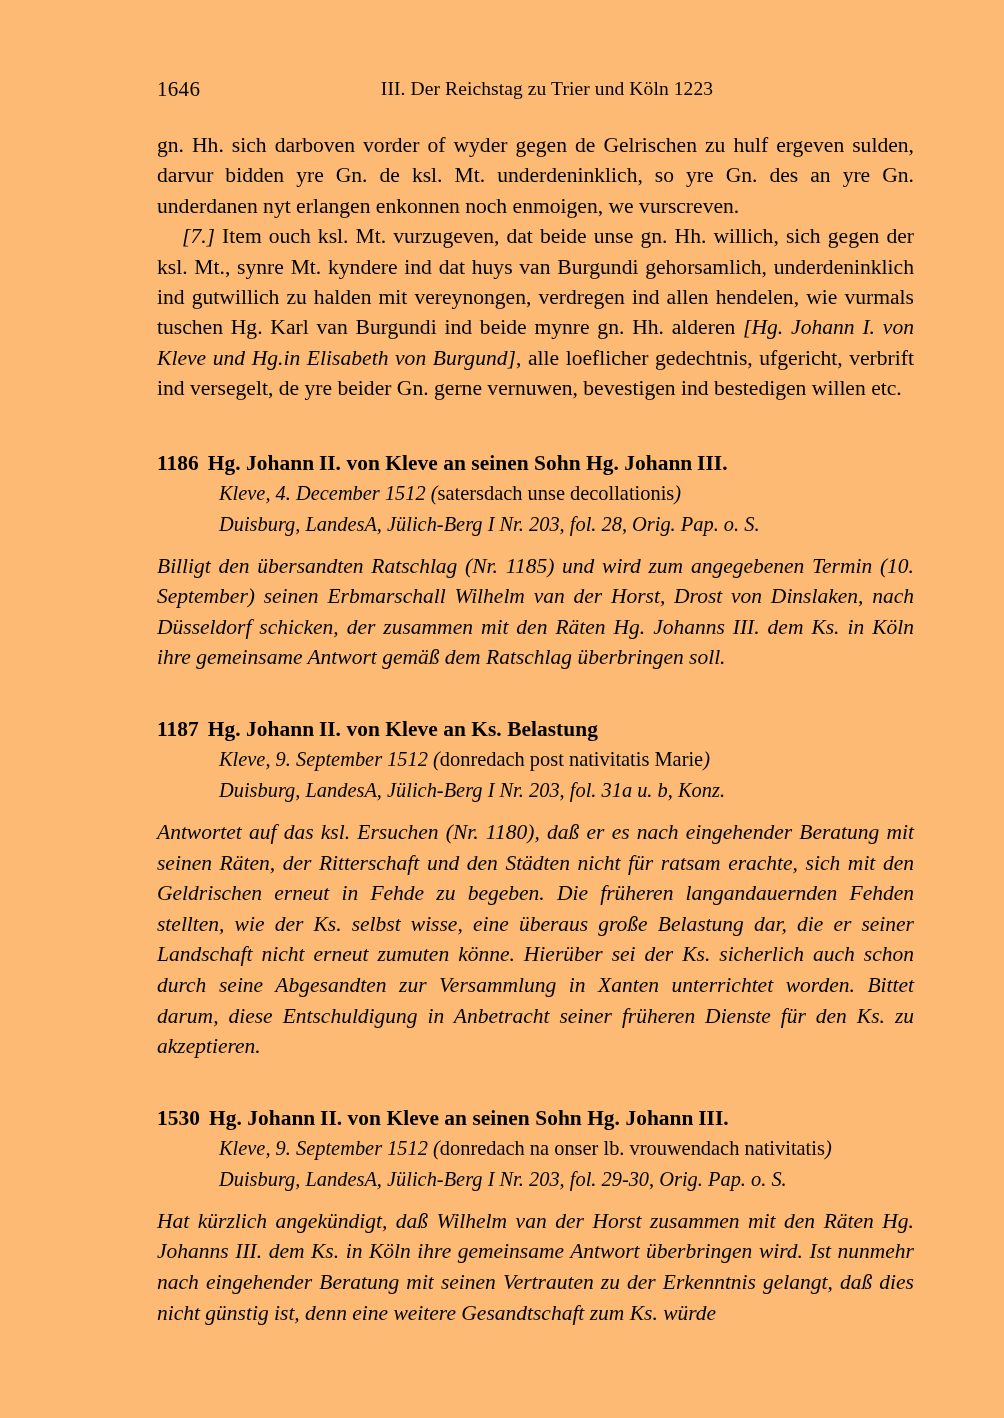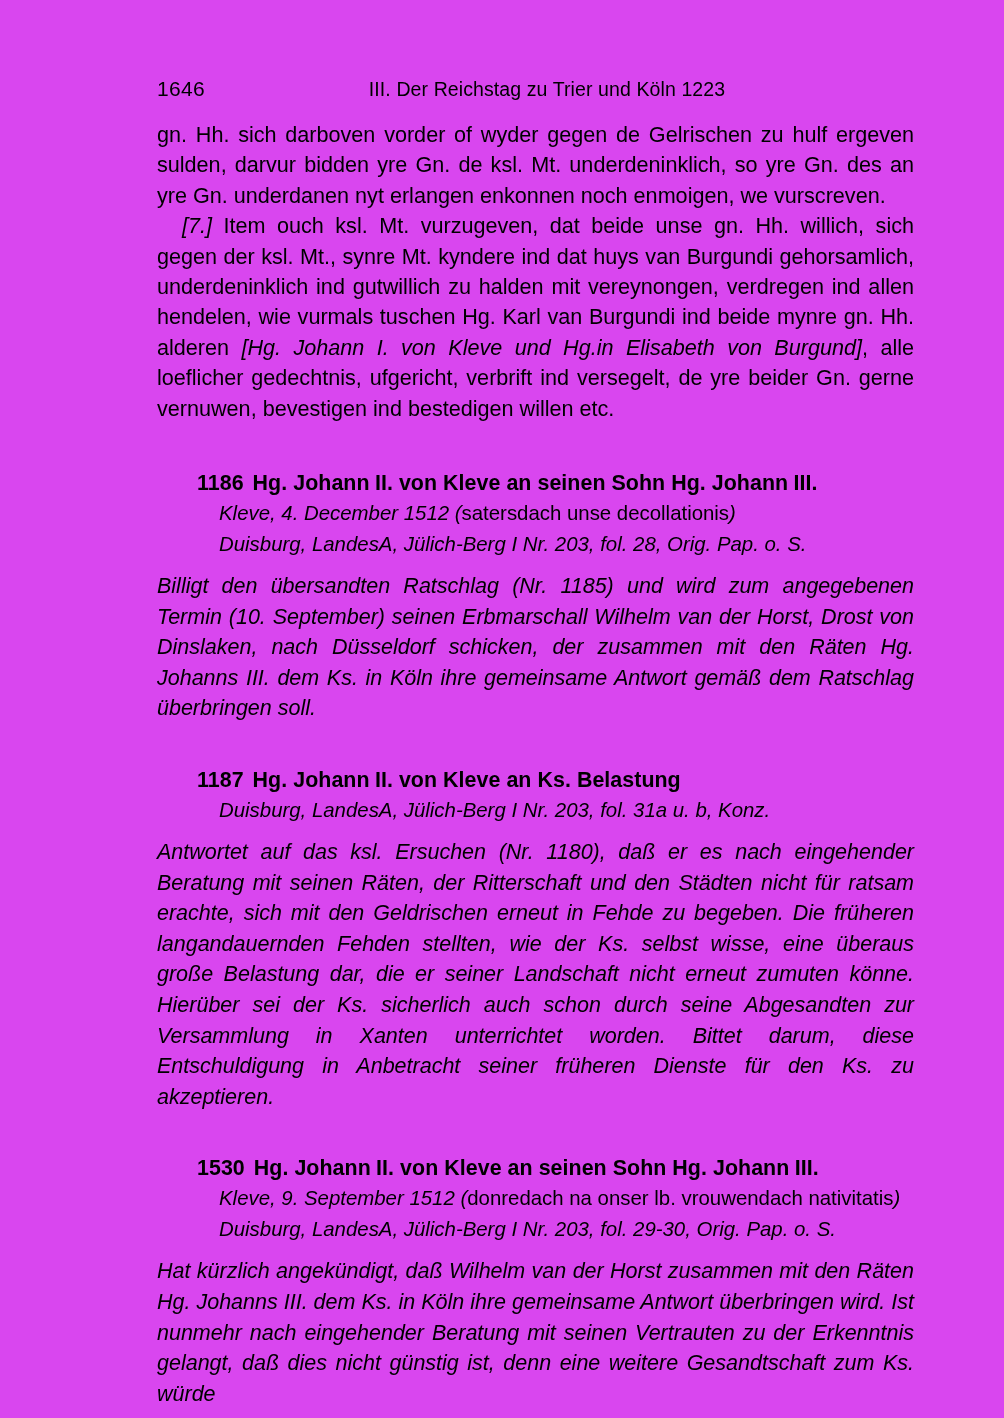--- a/index.html
+++ b/index.html
@@ -5,22 +5,22 @@
 <style>
   html, body {
     margin: 0;
     padding: 0;
     background: #ffffff;
   }
   .page {
     position: relative;
     width: 1004px;
     height: 1418px;
-    background: #d946ef;
-    font-family: Liberation Sans, sans-serif;
+    background: #fdba74;
+    font-family: Liberation Serif, serif;
     color: #000000;
     overflow: hidden;
     box-sizing: border-box;
   }
 
   
   .running-head {
     position: absolute;
     left: 157px;
     top: 76px;
@@ -57,34 +57,34 @@
   }
 
   p {
     margin: 0;
     font-size: 21.6px;
     line-height: 30.4px;
     text-align: justify;
     text-justify: inter-word;
     hyphens: none;
   }
-  p.cont { text-indent: 0; }
+  p.cont { text-indent: 0; margin-top: 10px; }
   p.indent { text-indent: 25px; }
 
   .ital { font-style: italic; }
 
   
   .entry-head {
     font-weight: bold;
     font-size: 21.4px;
     line-height: 30px;
     letter-spacing: 0.05px;
     white-space: nowrap;
   }
-  .entry-head .num { margin-right: 9px; margin-left: 40px; }
+  .entry-head .num { margin-right: 9px; }
   .thin { letter-spacing: -0.6px; }
 
   
   .meta {
     font-style: italic;
     font-size: 20.4px;
     line-height: 31px;
     padding-left: 62px;
   }
   .meta .roman { font-style: normal; }
@@ -120,20 +120,21 @@
 
     <div class="gap-entry"></div>
     <div class="entry-head"><span class="num">1186</span><span>Hg. Johann</span><span class="thin">&nbsp;</span><span>II.</span>&nbsp;<span>von Kleve an seinen Sohn Hg. Johann</span><span class="thin">&nbsp;</span><span>III.</span></div>
     <div class="meta"><span>Kleve, 4. December 1512 (</span><span class="roman">satersdach unse decollationis</span><span>)</span></div>
     <div class="meta">Duisburg, LandesA, Jülich-Berg I Nr. 203, fol. 28, Orig. Pap. o. S.</div>
     <div class="gap-abstract"></div>
     <p class="abstract">Billigt den übersandten Ratschlag (Nr. 1185) und wird zum angegebenen Termin (10. September) seinen Erbmarschall Wilhelm van der Horst, Drost von Dinslaken, nach Düsseldorf schicken, der zusammen mit den Räten Hg. Johanns III. dem Ks. in Köln ihre gemeinsame Antwort gemäß dem Ratschlag überbringen soll.</p>
 
     <div class="gap-entry-2"></div>
     <div class="entry-head"><span class="num">1187</span><span>Hg. Johann</span><span class="thin">&nbsp;</span><span>II.</span>&nbsp;<span>von Kleve an Ks. Belastung</span></div>
+    <div class="meta"><span>Kleve, 9. September 1512 (</span><span class="roman">donredach post nativitatis Marie</span><span>)</span></div>
     <div class="meta">Duisburg, LandesA, Jülich-Berg I Nr. 203, fol. 31a u. b, Konz.</div>
     <div class="gap-abstract"></div>
     <p class="abstract">Antwortet auf das ksl. Ersuchen (Nr. 1180), daß er es nach eingehender Beratung mit seinen Räten, der Ritterschaft und den Städten nicht für ratsam erachte, sich mit den Geldrischen erneut in Fehde zu begeben. Die früheren langandauernden Fehden stellten, wie der Ks. selbst wisse, eine überaus große Belastung dar, die er seiner Landschaft nicht erneut zumuten könne. Hierüber sei der Ks. sicherlich auch schon durch seine Abgesandten zur Versammlung in Xanten unterrichtet worden. Bittet darum, diese Entschuldigung in Anbetracht seiner früheren Dienste für den Ks. zu akzeptieren.</p>
 
     <div class="gap-entry-2"></div>
     <div class="entry-head"><span class="num">1530</span><span>Hg. Johann</span><span class="thin">&nbsp;</span><span>II.</span>&nbsp;<span>von Kleve an seinen Sohn Hg. Johann</span><span class="thin">&nbsp;</span><span>III.</span></div>
     <div class="meta"><span>Kleve, 9. September 1512 (</span><span class="roman">donredach na onser lb. vrouwendach nativitatis</span><span>)</span></div>
     <div class="meta">Duisburg, LandesA, Jülich-Berg I Nr. 203, fol. 29-30, Orig. Pap. o. S.</div>
     <div class="gap-abstract"></div>
     <p class="abstract">Hat kürzlich angekündigt, daß Wilhelm van der Horst zusammen mit den Räten Hg. Johanns III. dem Ks. in Köln ihre gemeinsame Antwort überbringen wird. Ist nunmehr nach eingehender Beratung mit seinen Vertrauten zu der Erkenntnis gelangt, daß dies nicht günstig ist, denn eine weitere Gesandtschaft zum Ks. würde</p>

